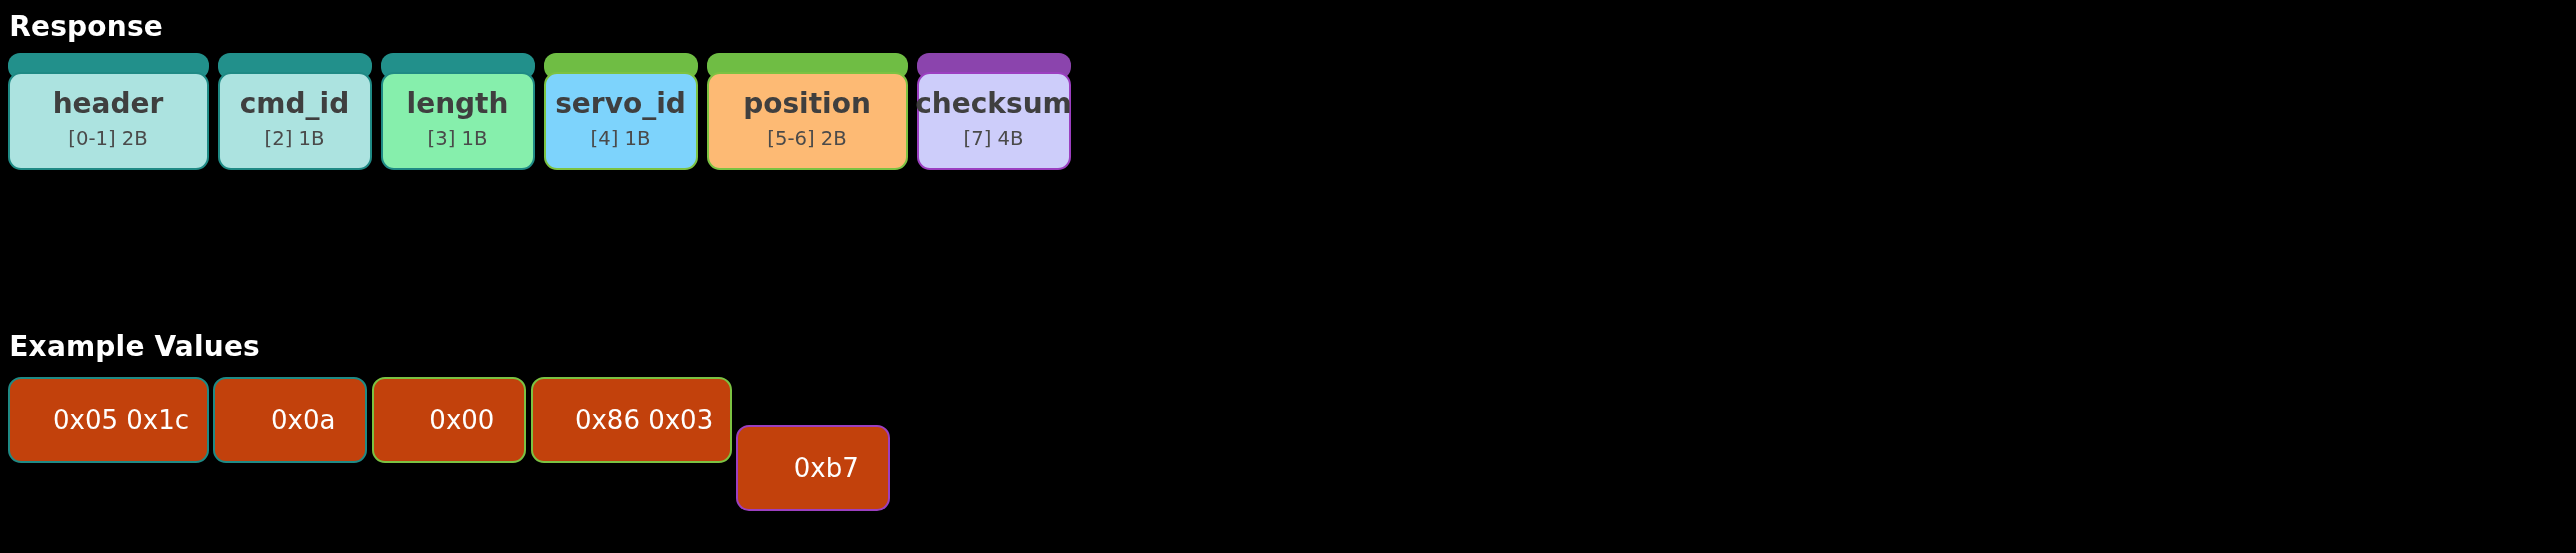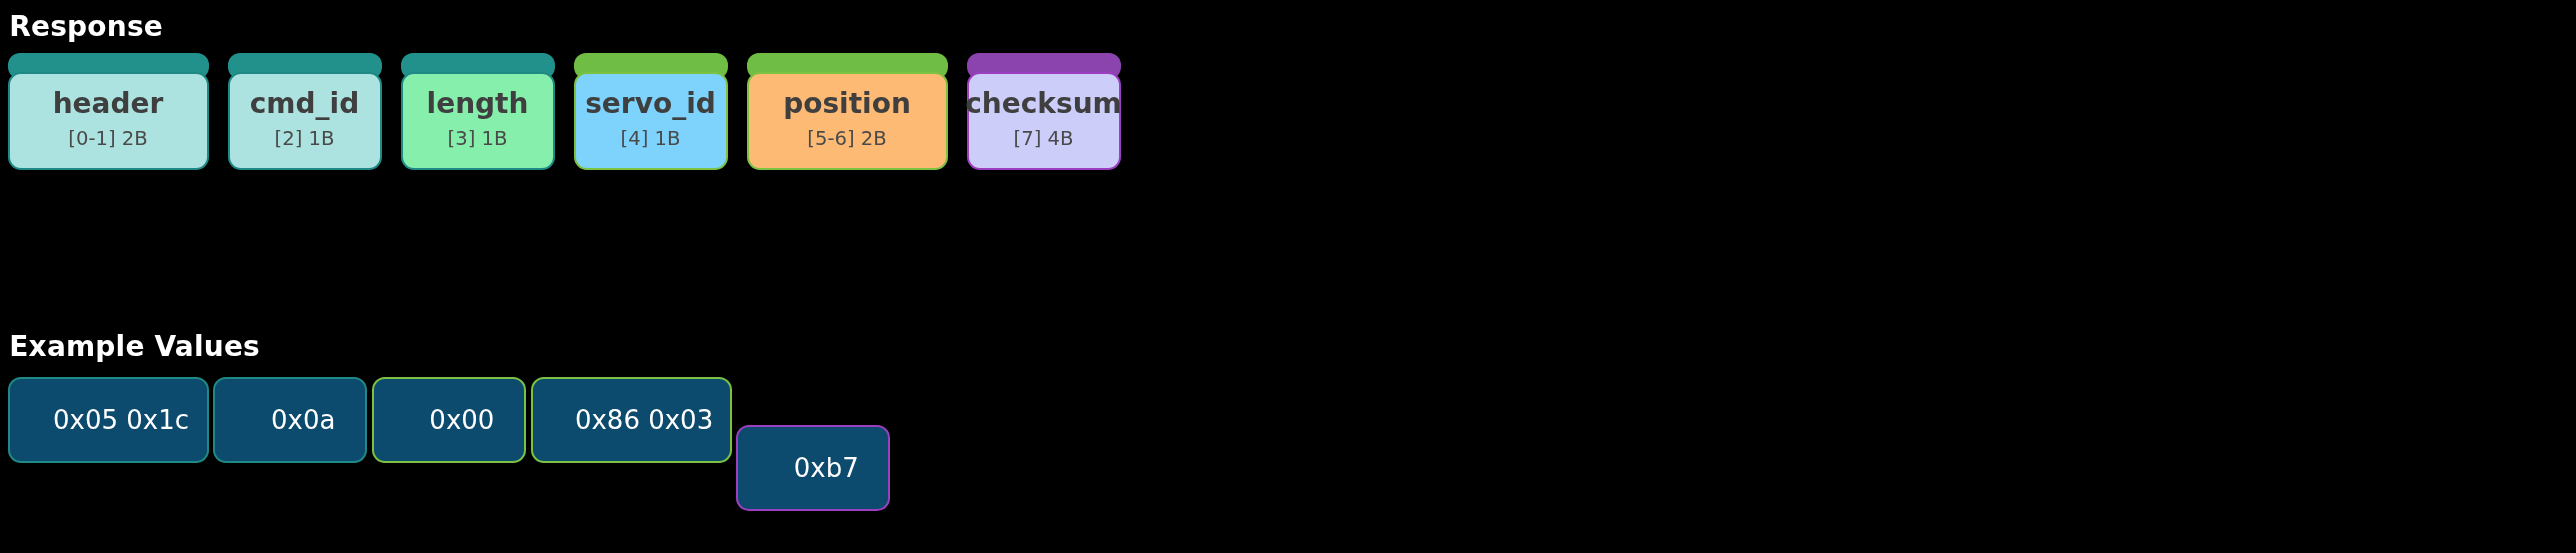--- a/index.html
+++ b/index.html
@@ -41,21 +41,21 @@
     left: 7.5px;
     display: flex;
     align-items: flex-start;
   }
   .row.fields  { top: 53px; }
   .row.values  { top: 377px; }
 
   
   .field {
     position: relative;
-    margin-right: 19px;
+    margin-right: 9px;
     height: 117px;
     box-sizing: border-box;
   }
 
   .field .cap {
     position: absolute;
     left: 0;
     top: 0;
     width: 100%;
     height: 26px;
@@ -98,21 +98,21 @@
   }
 
   
   .value {
     position: relative;
     margin-right: 4.7px;
     height: 86px;
     border-radius: 13px;
     border-style: solid;
     border-width: 2.8px;
-    background: #0c4a6e;
+    background: #c2410c;
     box-sizing: border-box;
     display: flex;
     align-items: center;
     justify-content: center;
     padding-left: 26px;
   }
   .value .vtext {
     font-size: 26px;
     color: #ffffff;
     white-space: nowrap;

